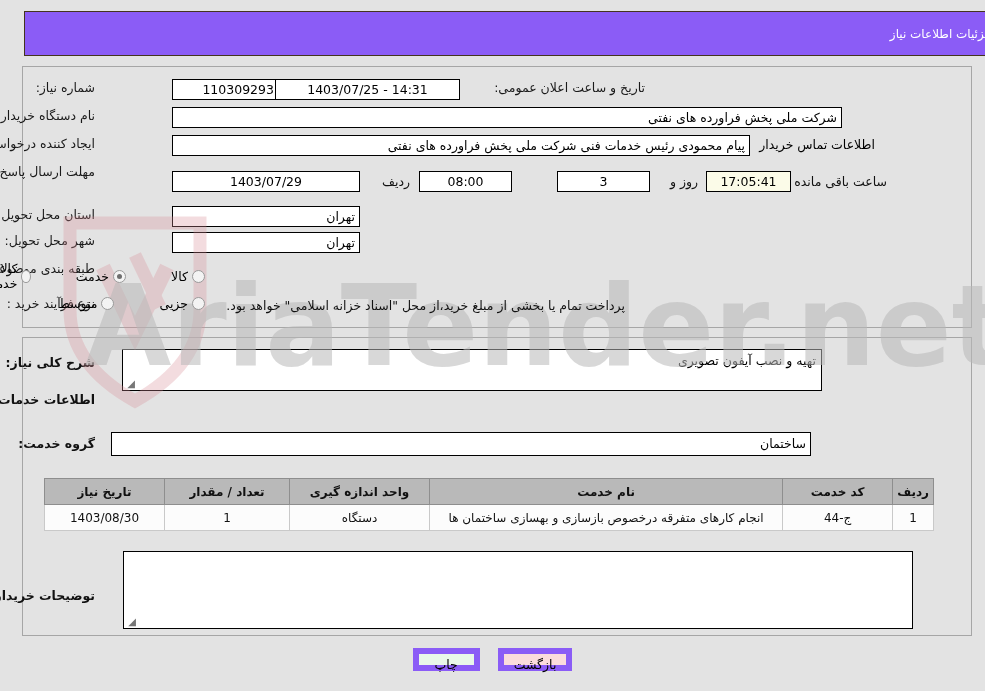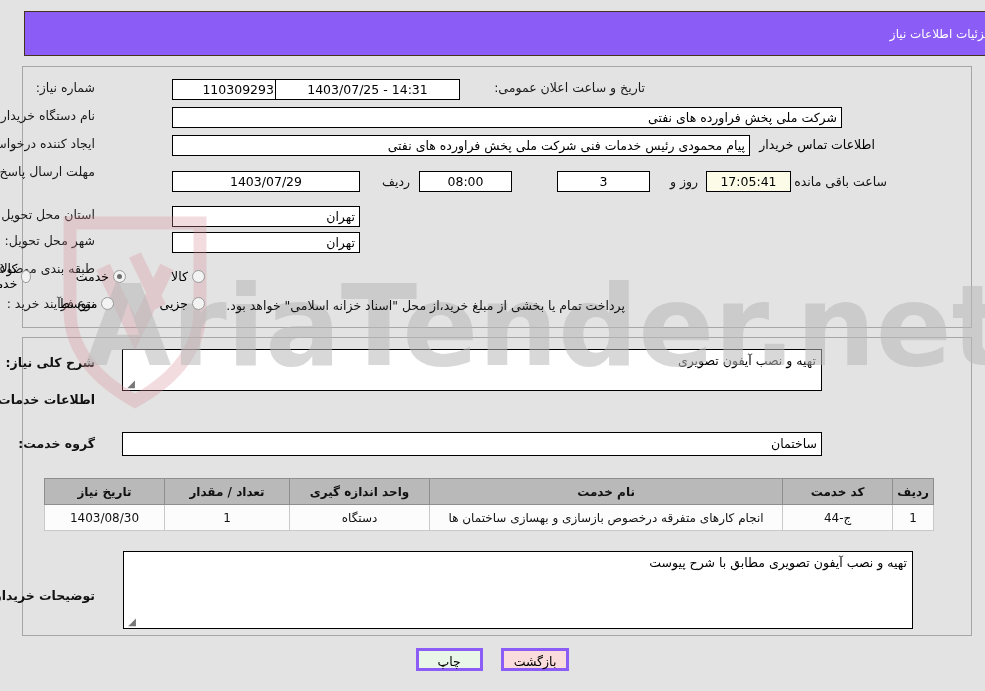--- a/index.html
+++ b/index.html
@@ -181,21 +181,21 @@
   .btnbar {
     position: absolute;
     left: 0; top: 648px;
     width: 985px;
     display: flex;
     justify-content: center;
     gap: 18px;
     z-index: 3;
   }
   .btn {
-    border: 3px solid #8b5cf6;
+    border: 6px solid #8b5cf6;
     height: 23px;
     min-width: 67px;
     font-size: 12.5px;
     line-height: 21px;
     text-align: center;
     padding: 0 10px;
     cursor: pointer;
     color: #000;
   }
   .btn.print { background: #e9f7e9; }
@@ -289,21 +289,21 @@
 
 <span class="sec-title" style="right:890px; top:355px;">شرح کلی نیاز:</span>
 <div class="ta" style="right:163px; top:349px; width:700px; height:42px;">
   <span>تهیه و نصب آیفون تصویری</span>
   <span class="grip">◢</span>
 </div>
 
 <span class="sec-title" style="right:890px; top:392px;">اطلاعات خدمات مورد نیاز</span>
 
 <span class="sec-title" style="right:890px; top:436px;">گروه خدمت:</span>
-<div class="fld right" style="position:absolute; right:163px; top:432px; width:700px; height:24px; line-height:22px; z-index:3;">ساختمان</div>
+<div class="fld right" style="position:absolute; right:174px; top:432px; width:700px; height:24px; line-height:22px; z-index:3;">ساختمان</div>
 
 <table class="items">
   <thead>
     <tr>
       <th style="width:34px;">ردیف</th>
       <th style="width:110px;">کد خدمت</th>
       <th>نام خدمت</th>
       <th style="width:140px;">واحد اندازه گیری</th>
       <th style="width:125px;">تعداد / مقدار</th>
       <th style="width:120px;">تاریخ نیاز</th>
@@ -316,21 +316,20 @@
       <td class="name">انجام کارهای متفرقه درخصوص بازسازی و بهسازی ساختمان ها</td>
       <td>دستگاه</td>
       <td>1</td>
       <td>1403/08/30</td>
     </tr>
   </tbody>
 </table>
 
 <span class="sec-title" style="right:890px; top:588px;">توضیحات خریدار:</span>
 <div class="ta" style="right:72px; top:551px; width:790px; height:78px;">
-  <span>تهیه و نصب آیفون تصویری مطابق با شرح پیوست</span>
   <span class="grip">◢</span>
 </div>
 
 <div class="btnbar">
   <div class="btn back">بازگشت</div>
   <div class="btn print">چاپ</div>
 </div>
 
 <div id="watermark">
   <svg width="985" height="240" viewBox="0 0 985 240" xmlns="http://www.w3.org/2000/svg">

